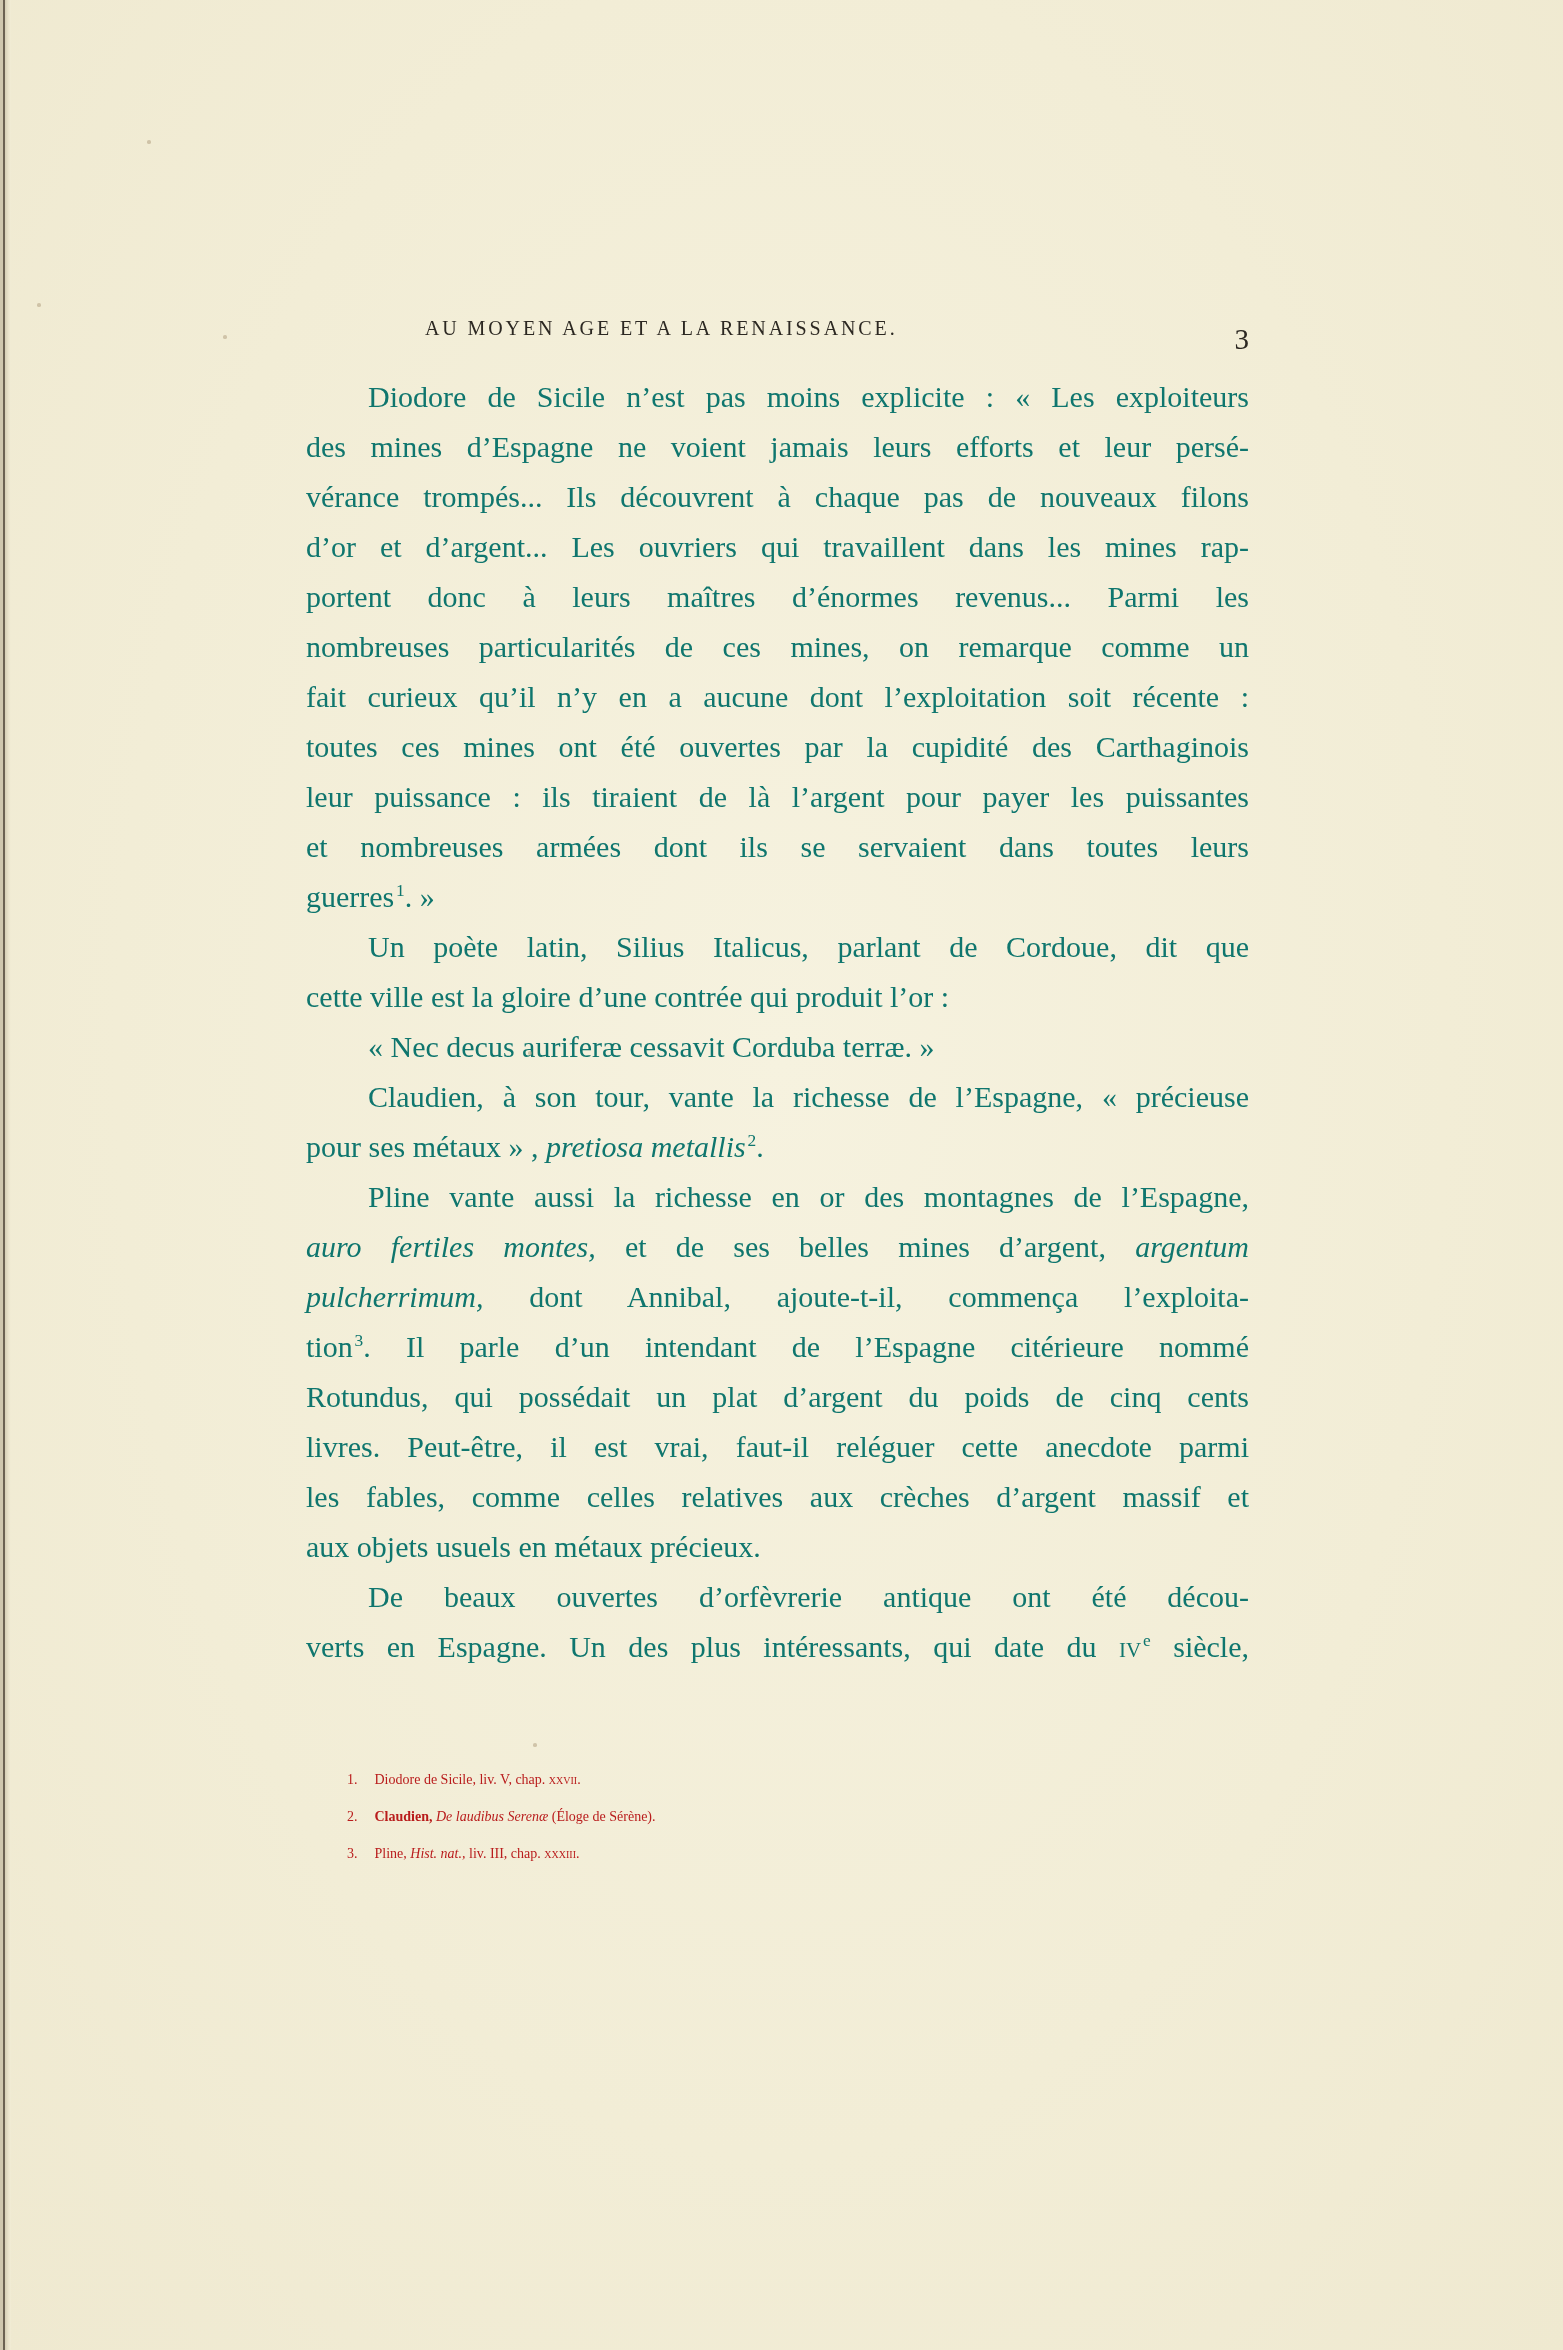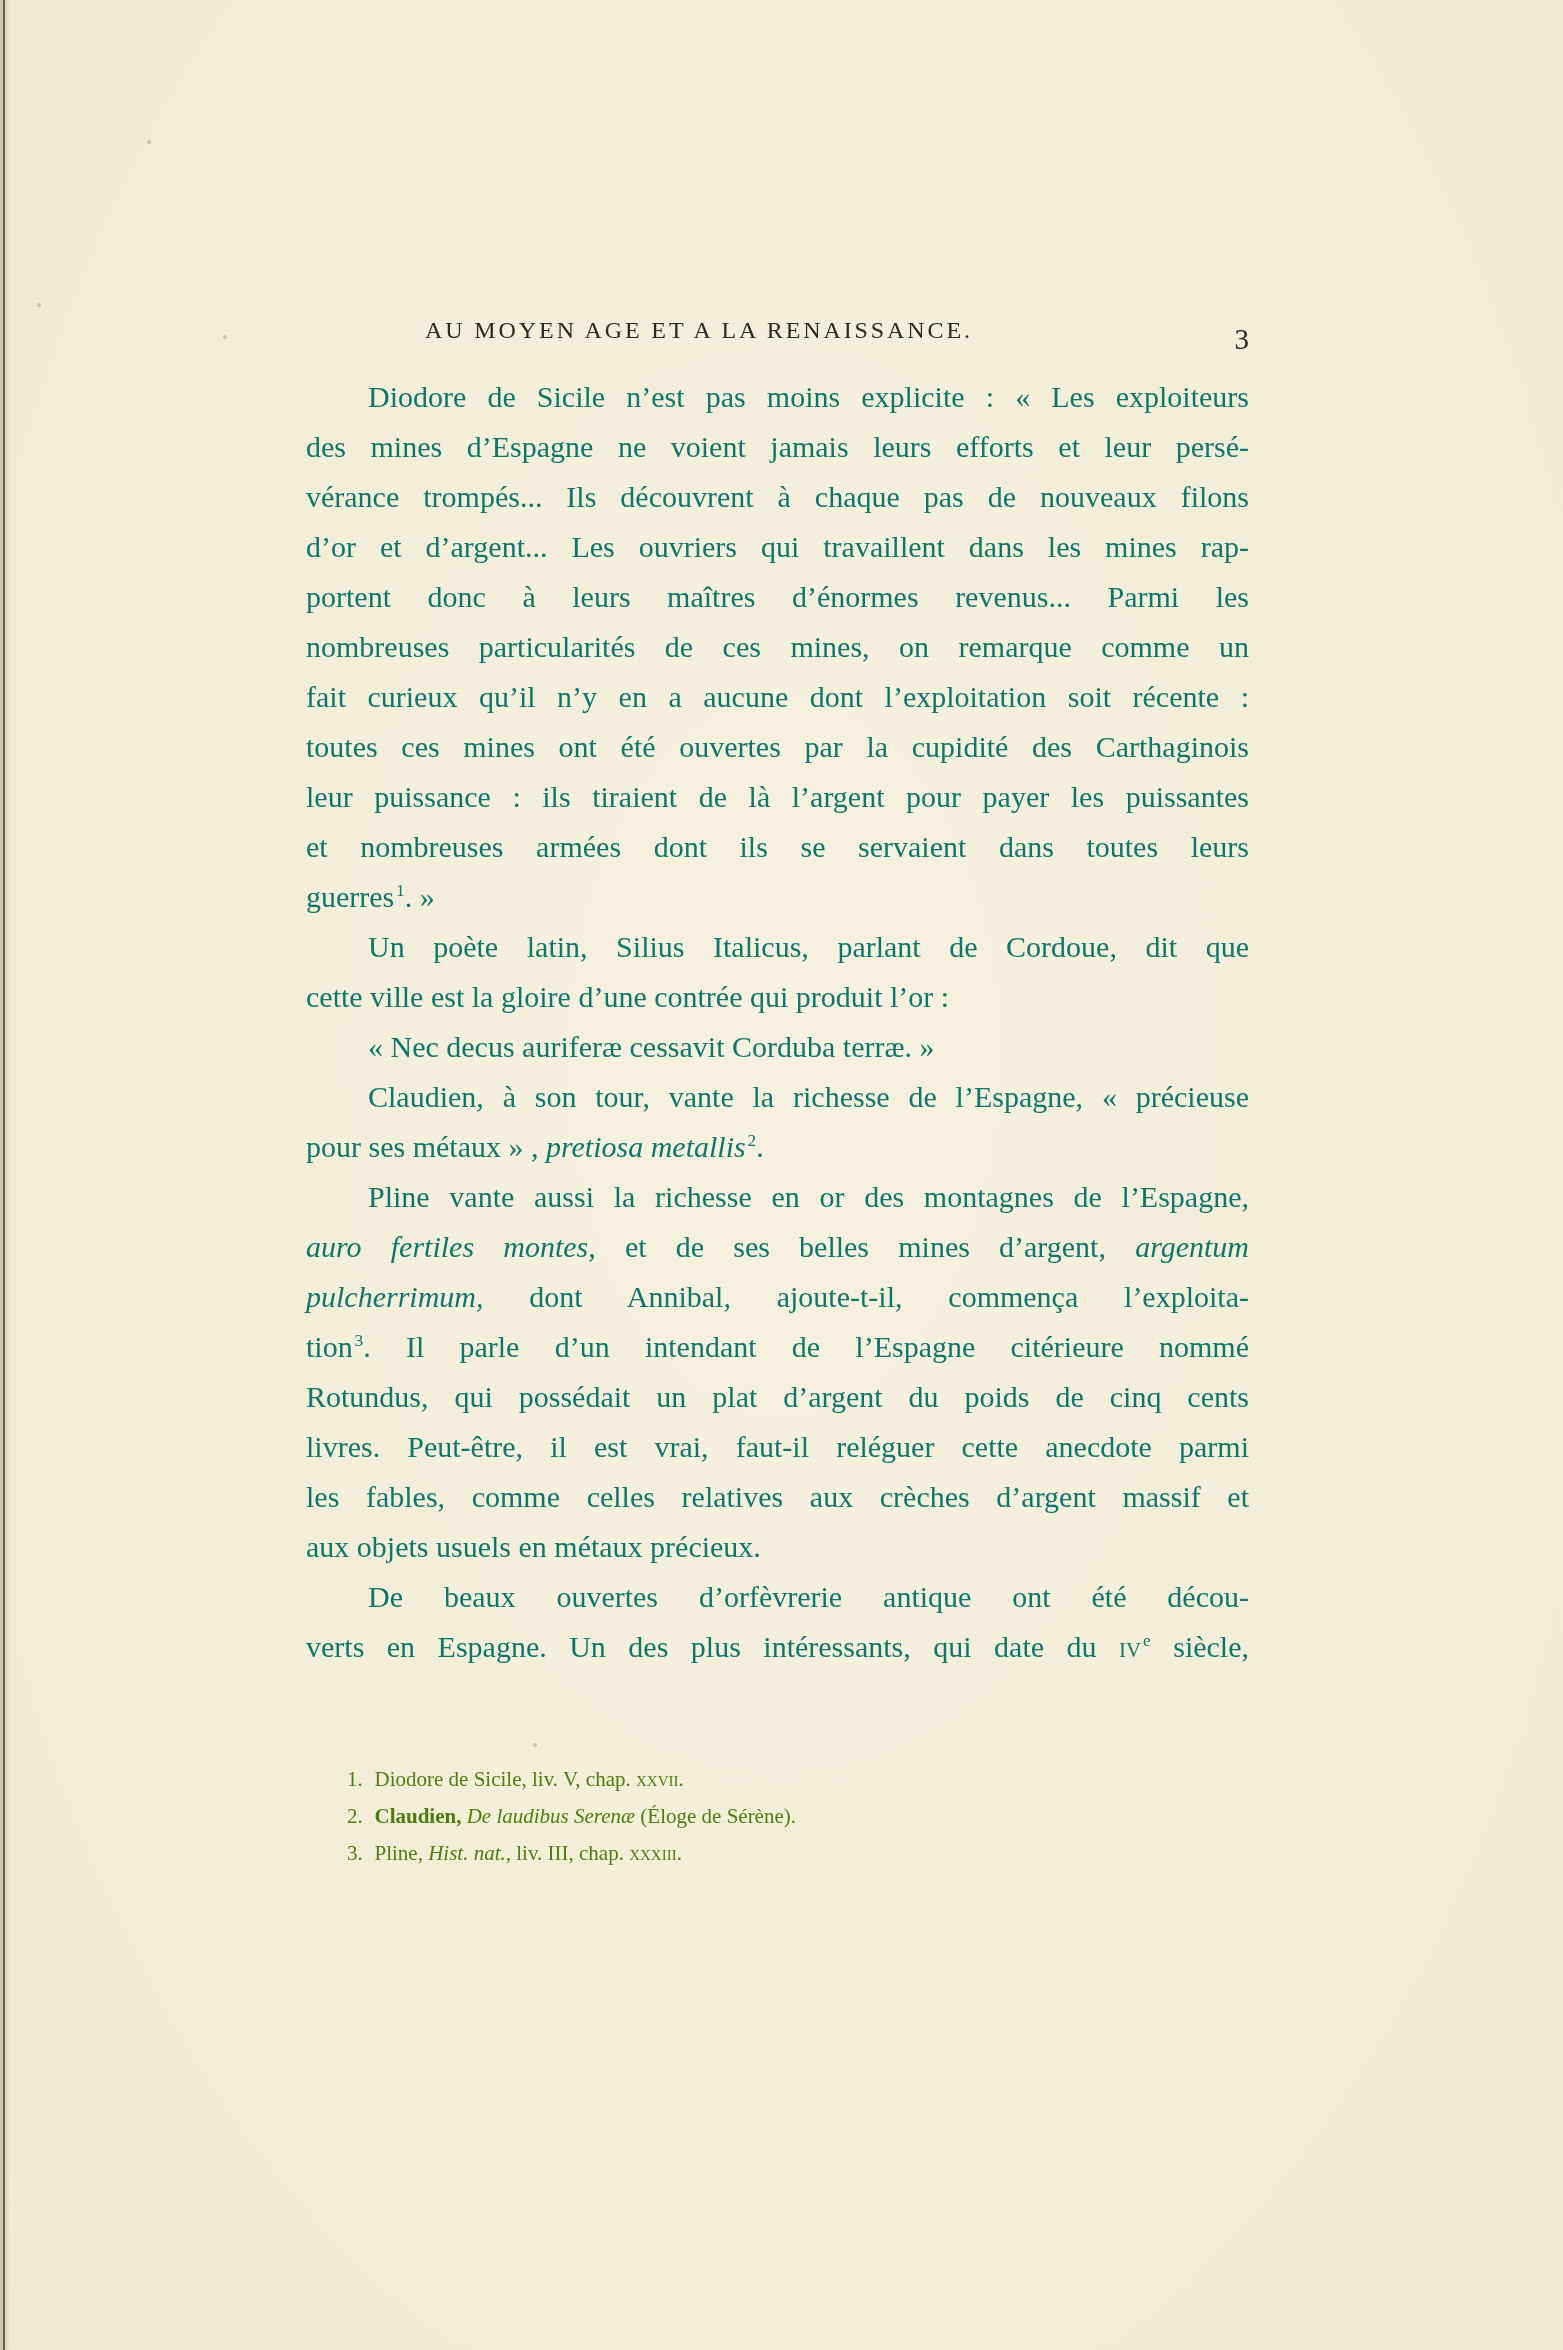--- a/index.html
+++ b/index.html
@@ -33,21 +33,21 @@
     position: absolute;
     top: 317px;
     left: 303px;
     width: 946px;
     height: 37px;
   }
   .running-title {
     position: absolute;
     left: 122px;
     top: 0;
-    font-size: 24px;
+    font-size: 20px;
     letter-spacing: 2.9px;
     white-space: nowrap;
     color: #2c2822;
   }
   .page-number {
     position: absolute;
     right: 0;
     top: 5.5px;
     font-size: 29px;
     color: #2c2822;
@@ -86,23 +86,23 @@
   }
   .smallcaps {
     font-variant: small-caps;
     text-transform: lowercase;
   }
   .footnotes {
     position: absolute;
     top: 1761px;
     left: 347px;
     width: 643px;
-    font-size: 21px;
+    font-size: 14px;
     line-height: 37px;
-    color: #4d7c0f;
+    color: #b91c1c;
   }
   .footnote { display: block; white-space: nowrap; }
   .fn-num { display: inline-block; width: 27.5px; }
   .speck {
     position: absolute;
     width: 3.7px;
     height: 3.7px;
     border-radius: 50%;
     background: #b9a98a;
     opacity: 0.6;

